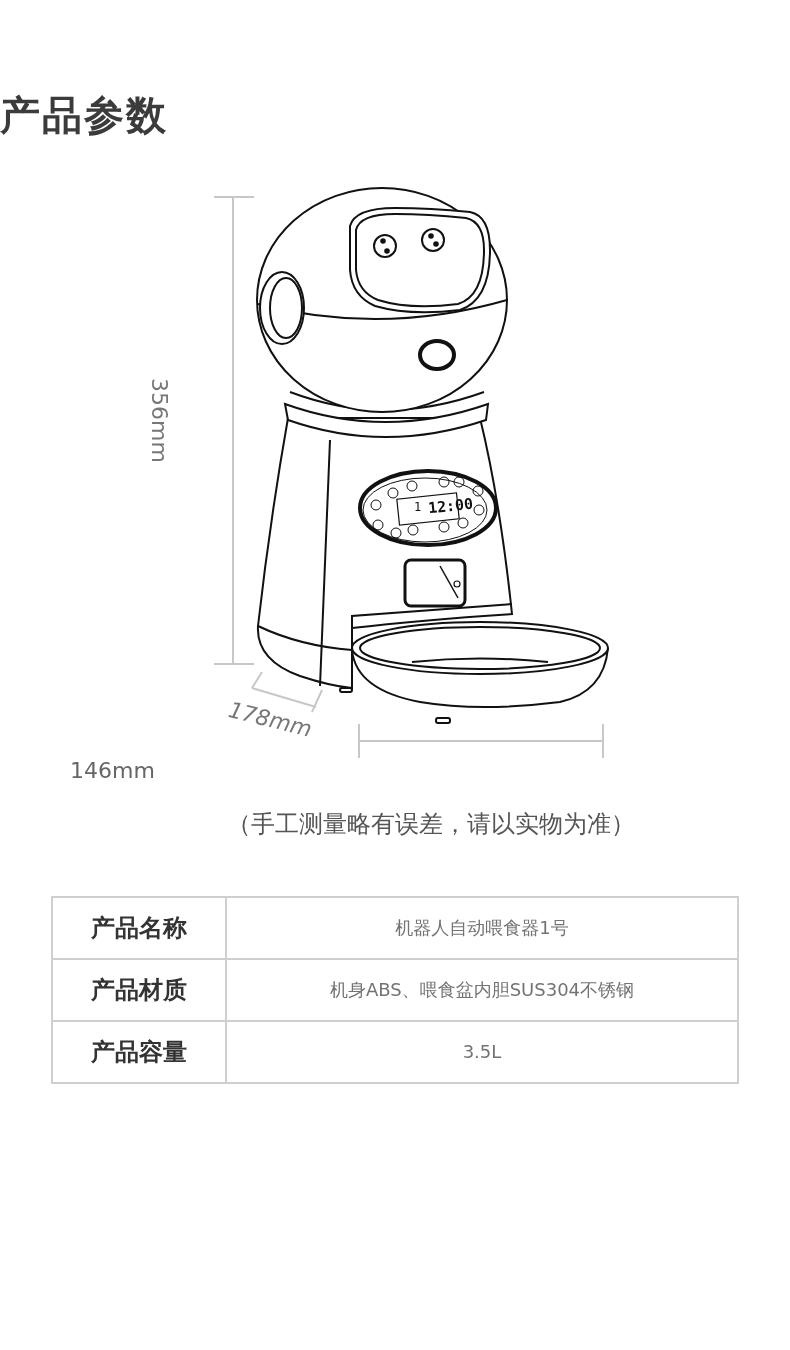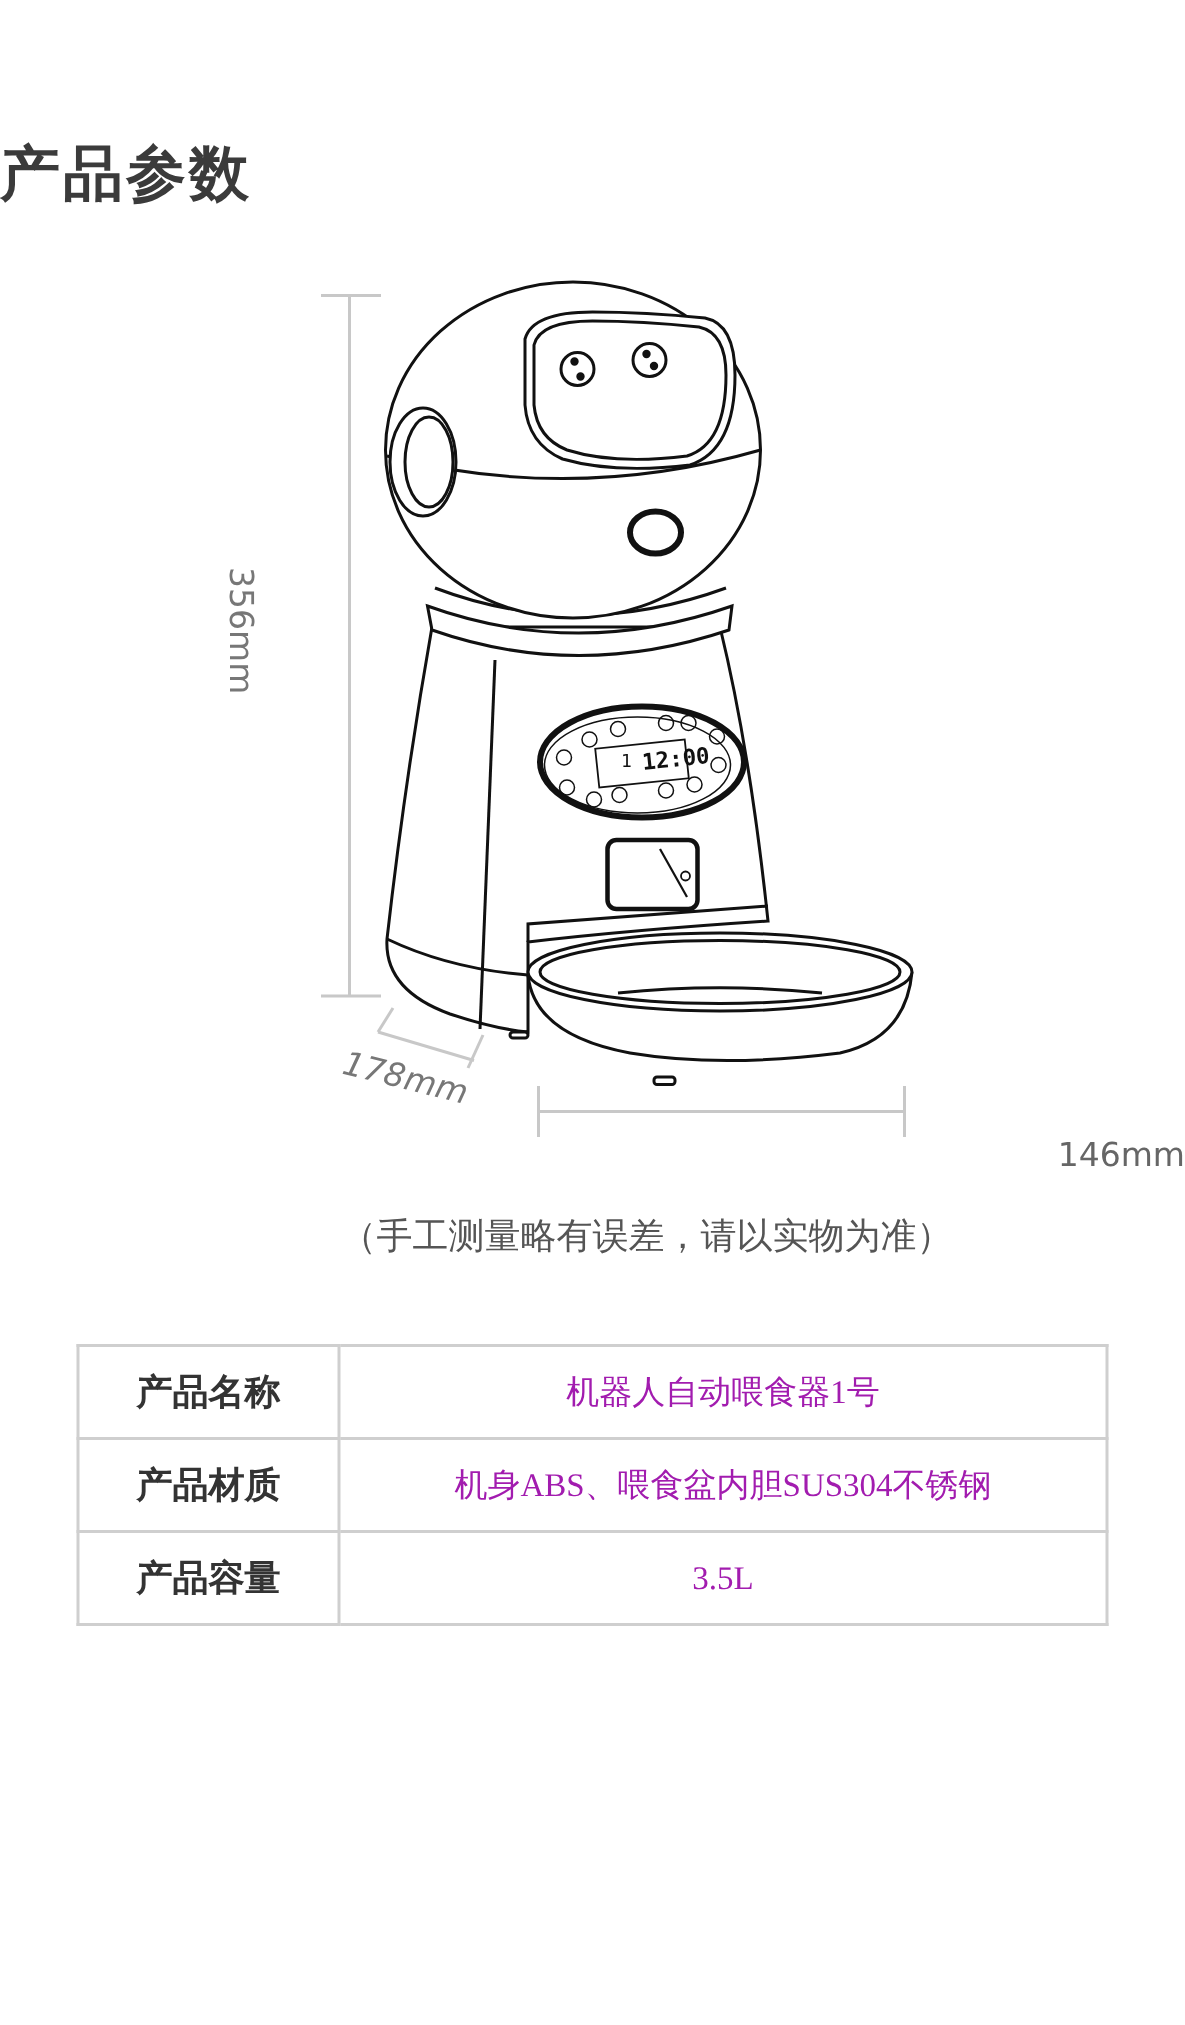--- a/index.html
+++ b/index.html
@@ -5,27 +5,27 @@
   html, body { margin: 0; padding: 0; background: #ffffff; }
   body { width: 790px; height: 1350px; position: relative; overflow: hidden;
          font-family: "DejaVu Sans", "Liberation Sans", sans-serif; color: #3a3a3a; }
   .title { position: absolute; left: 0; width: 790px; top: 88px; text-align: left;
            font-size: 40px; font-weight: bold; color: #3b3b3b; letter-spacing: 2px; }
   .drawing { position: absolute; left: 0; top: 0; width: 790px; height: 800px; }
   .dim-h { position: absolute; left: 172px; top: 378px; font-size: 22px; color: #777;
            transform: rotate(90deg); transform-origin: left top; white-space: nowrap; }
   .dim-d { position: absolute; left: 232px; top: 697px; font-size: 22px; color: #777;
            font-style: italic; transform: rotate(14deg); transform-origin: left top; white-space: nowrap; }
-  .dim-w { position: absolute; left: 0; width: 790px; top: 758px; text-align: right; font-size: 22px; color: #666;
-           padding-left: 112px; box-sizing: border-box; }
+  .dim-w { position: absolute; left: 0; width: 790px; top: 758px; text-align: left; font-size: 22px; color: #666;
+           padding-left: 70px; box-sizing: border-box; }
   .note { position: absolute; left: 0; width: 790px; top: 808px; text-align: center; font-size: 24px; color: #555; padding-left: 36px; }
-  table.spec { position: absolute; left: 51px; top: 896px; width: 688px; border-collapse: collapse; font-family: Liberation Serif, serif; }
+  table.spec { position: absolute; left: 51px; top: 896px; width: 688px; border-collapse: collapse; }
   table.spec td { border: 2px solid #cfcfcf; text-align: center; color: #444; }
   table.spec td.k { width: 170px; font-size: 24px; font-weight: bold; color: #333; height: 58px; }
-  table.spec td.v { font-size: 22px; color: #a21caf; line-height: 38px; }
+  table.spec td.v { font-size: 18px; color: #737373; line-height: 38px; }
   table.spec tr.tall td { height: 100px; }
 </style>
 </head>
 <body>
 
 <div class="title">产品参数</div>
 
 <svg class="drawing" viewBox="0 0 790 800" width="790" height="800">
 
   <g stroke="#c8c8c8" stroke-width="2" fill="none">

